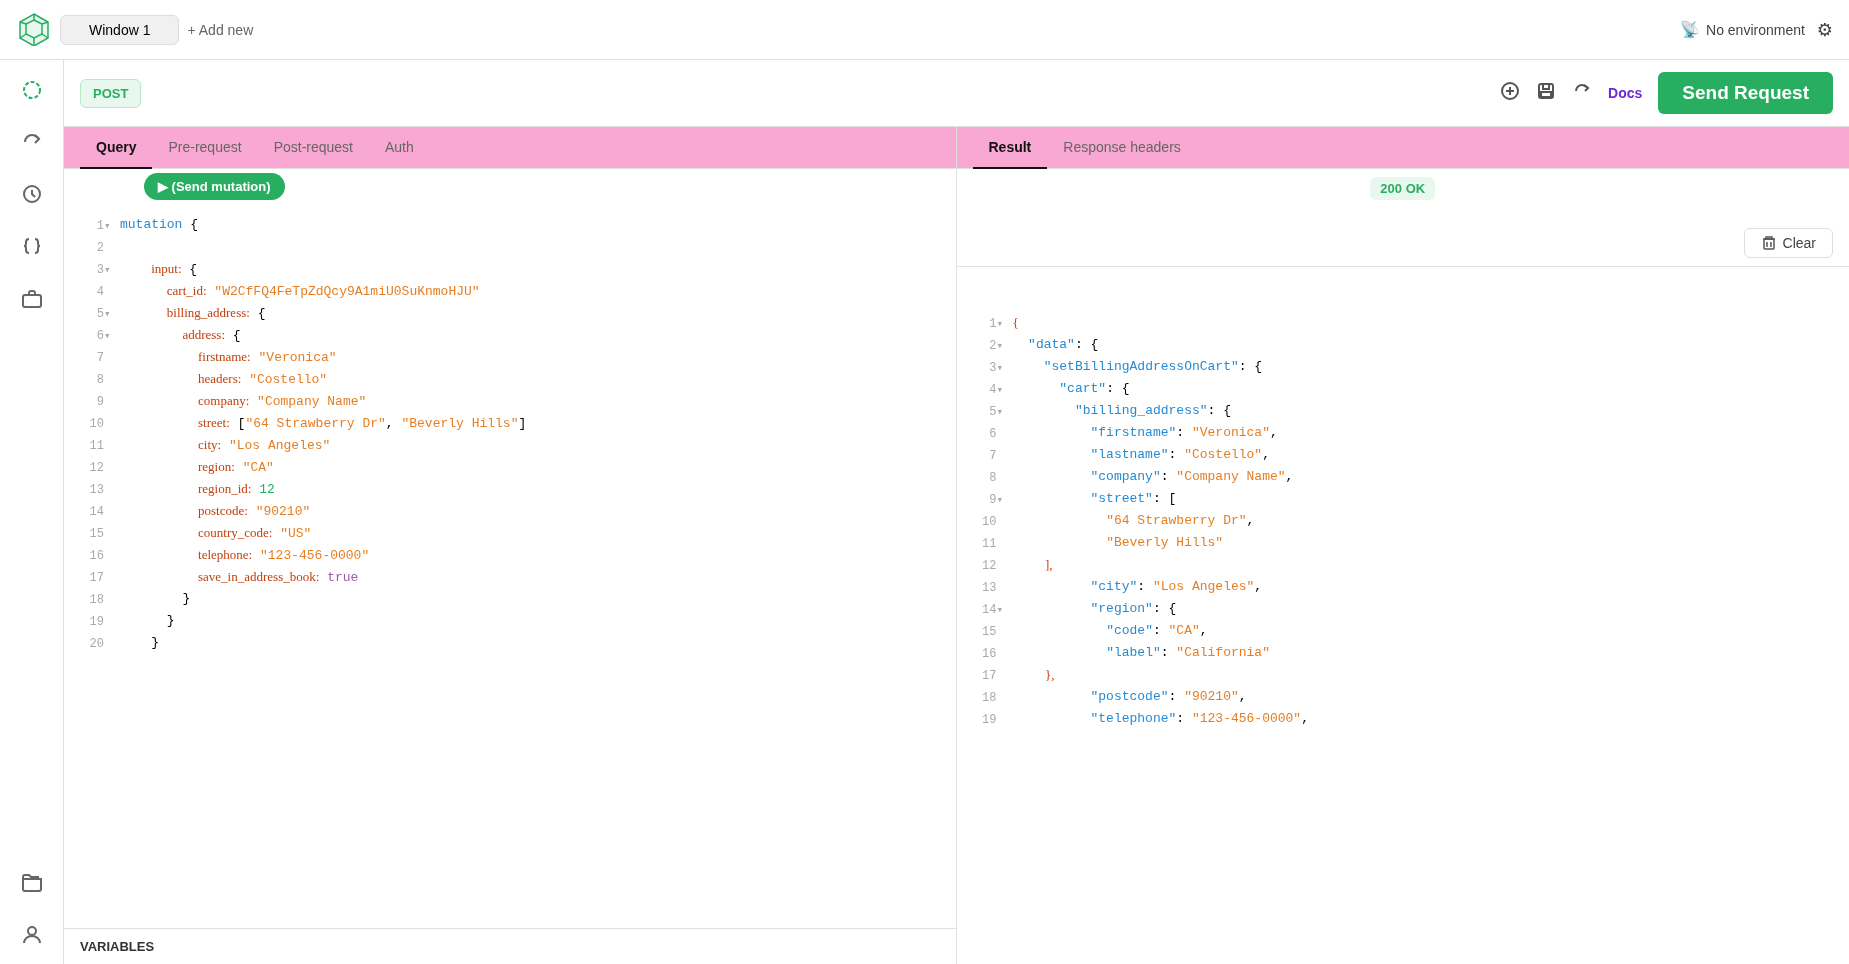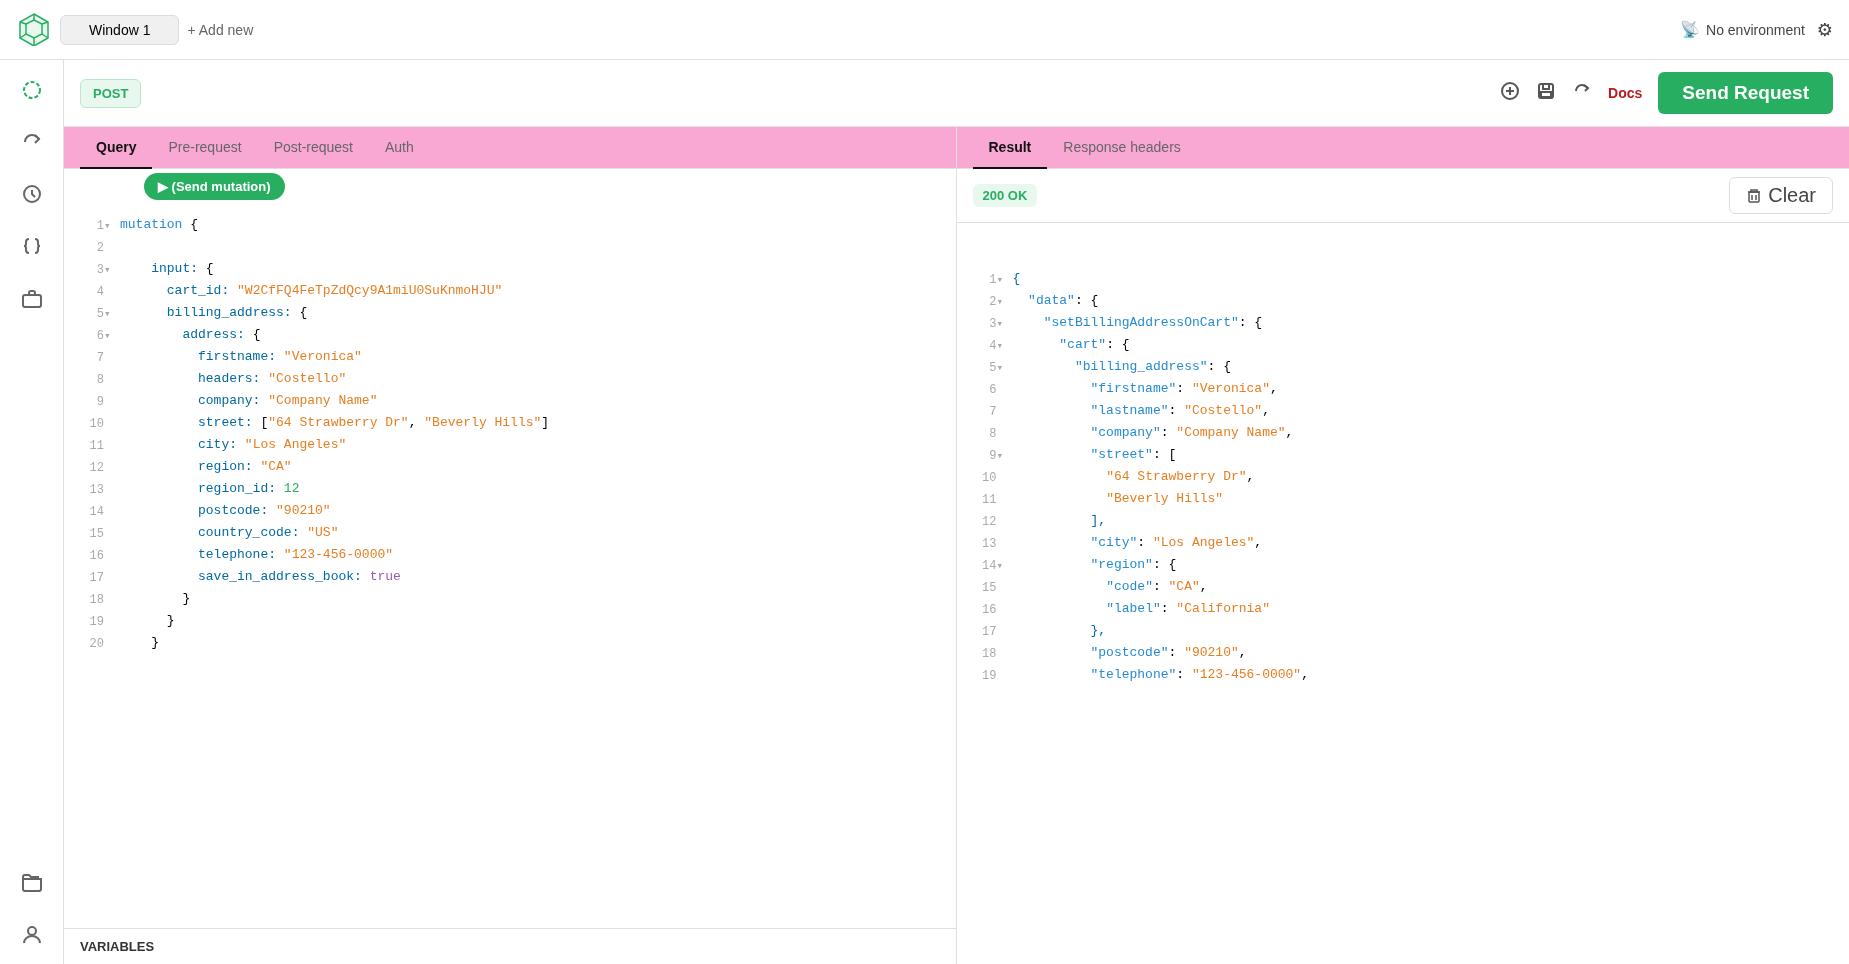--- a/index.html
+++ b/index.html
@@ -50,21 +50,21 @@
     .method-badge {
       background: #e8f8ee; color: #27ae60; font-weight: 700; font-size: 13px;
       padding: 6px 12px; border-radius: 6px; border: 1px solid #b8e8c8;
     }
     .url-input {
       flex: 1; border: none; background: transparent; font-size: 14px; color: #333;
       outline: none;
     }
     .url-actions { display: flex; align-items: center; gap: 16px; margin-left: auto; }
     .url-action-btn { background: none; border: none; cursor: pointer; color: #666; font-size: 18px; }
-    .docs-btn { background: none; border: none; cursor: pointer; font-size: 14px; font-weight: 600; color: #b91c1c; }
+    .docs-btn { background: none; border: none; cursor: pointer; font-size: 14px; font-weight: 600; color: #6d28d9; }
     .send-btn {
       background: #27ae60; color: #fff; border: none; border-radius: 6px;
       padding: 10px 24px; font-size: 19px; font-weight: 600; cursor: pointer;
     }
 
     
     .panels { display: flex; flex: 1; overflow: hidden; }
 
     
     .left-panel { width: 50%; border-right: 1px solid #e0e0e0; display: flex; flex-direction: column; background: #fff; }
@@ -104,40 +104,40 @@
       width: 16px; flex-shrink: 0; color: #aaa; cursor: pointer; font-size: 11px;
       padding-top: 2px;
     }
     .line-code { flex: 1; white-space: pre; }
 
     .c-blue { color: #268bd2; }
     .c-str { color: #e67e22; }
     .c-key { color: #268bd2; }
     .c-num { color: #27ae60; }
     .c-bool { color: #9b59b6; }
-    .c-default { color: #0369a1; }
+    .c-default { color: #c2410c; font-family: Liberation Serif, serif; }
 
     
     .variables-bar {
       border-top: 1px solid #e0e0e0; padding: 10px 16px;
       font-size: 13px; font-weight: 700; color: #333; background: #fff;
     }
 
     
     .result-header {
       display: flex; align-items: center; padding: 8px 16px;
-      border-bottom: 1px solid #e0e0e0; gap: 28px;
+      border-bottom: 1px solid #e0e0e0; gap: 28px; flex-direction: column;
     }
     .status-badge {
       background: #e8f8ee; color: #27ae60; font-weight: 700; font-size: 13px;
       padding: 4px 10px; border-radius: 6px;
     }
     .clear-btn {
       margin-left: auto; background: #fff; border: 1px solid #ddd;
-      border-radius: 6px; padding: 6px 16px; font-size: 20px; cursor: pointer;
+      border-radius: 6px; padding: 6px 16px; font-size: 14px; cursor: pointer;
       display: flex; align-items: center; gap: 6px; color: #444;
     }
     .result-content { flex: 1; overflow-y: auto; padding: 8px 0; }
 
     
     .query-editor::-webkit-scrollbar, .result-content::-webkit-scrollbar { width: 6px; }
     .query-editor::-webkit-scrollbar-thumb, .result-content::-webkit-scrollbar-thumb { background: #ccc; border-radius: 3px; }
 
     
     .logo-svg { width: 36px; height: 36px; }

